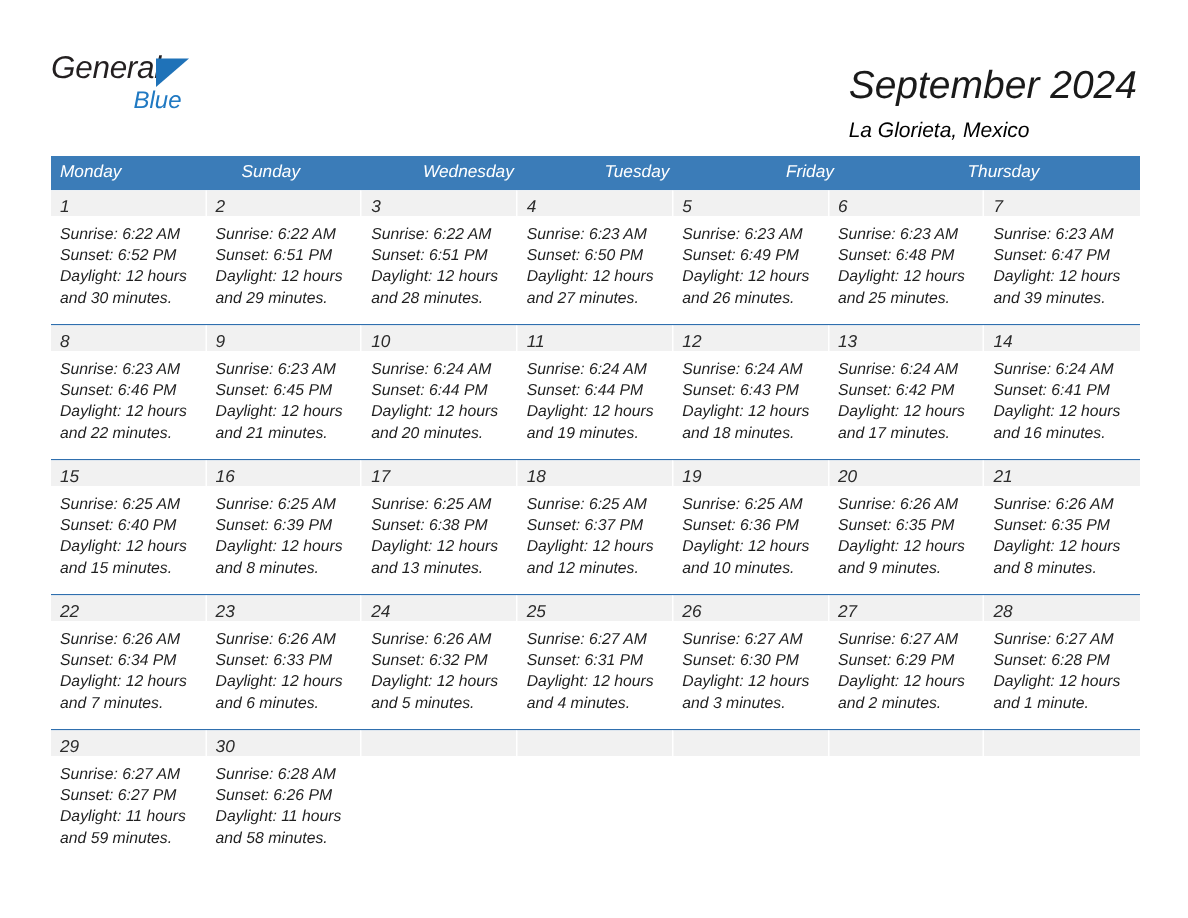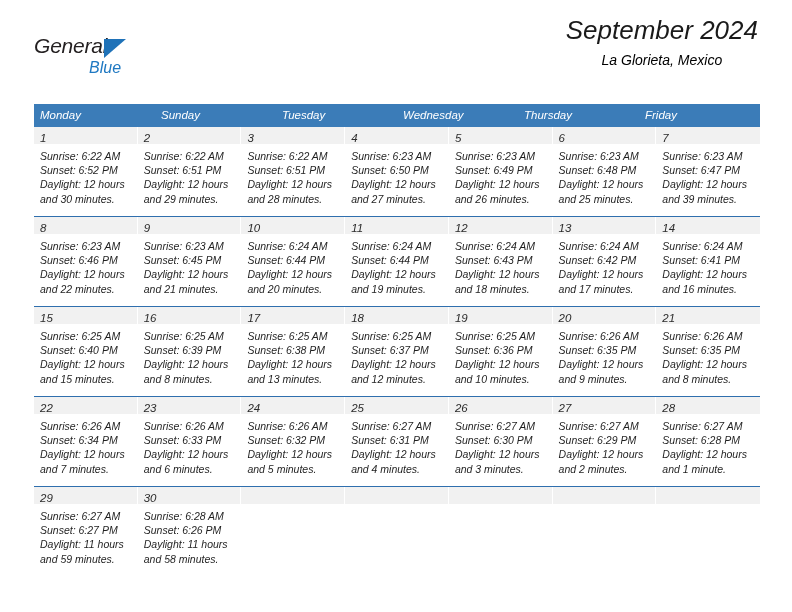--- a/index.html
+++ b/index.html
@@ -64,22 +64,22 @@
     top: 22px;
     font-size: 16px;
     color: #2079c2;
     line-height: 24px;
     font-family: "Liberation Sans", sans-serif;
   }
 
   .title-block {
     position: absolute;
     right: 34px;
-    top: 14px;
-    text-align: center;
+    top: 40px;
+    text-align: left;
   }
   .cal-title {
     font-size: 26px;
     font-weight: normal;
     color: #1a1a1a;
     line-height: 32px;
     white-space: nowrap;
   }
   .cal-subtitle {
     margin-top: 5px;
@@ -174,24 +174,24 @@
       <div class="cal-title">September 2024</div>
       <div class="cal-subtitle">La Glorieta, Mexico</div>
     </div>
 
   </div>
 
   <div class="calendar">
     <div class="weekday-row" id="weekday-row">
         <div class="weekday">Monday</div>
         <div class="weekday">Sunday</div>
+        <div class="weekday">Wednesday</div>
         <div class="weekday">Tuesday</div>
-        <div class="weekday">Wednesday</div>
+        <div class="weekday">Friday</div>
         <div class="weekday">Thursday</div>
-        <div class="weekday">Friday</div>
       </div>
     <div id="weeks-container">
         <div class="week-row first">
           <div class="day-cell">
             <div class="day-num-band"><span class="day-num">1</span></div>
             <div class="day-body">
               <div class="day-line">Sunrise: 6:22 AM</div>
               <div class="day-line">Sunset: 6:52 PM</div>
               <div class="day-line">Daylight: 12 hours</div>
               <div class="day-line">and 30 minutes.</div>

